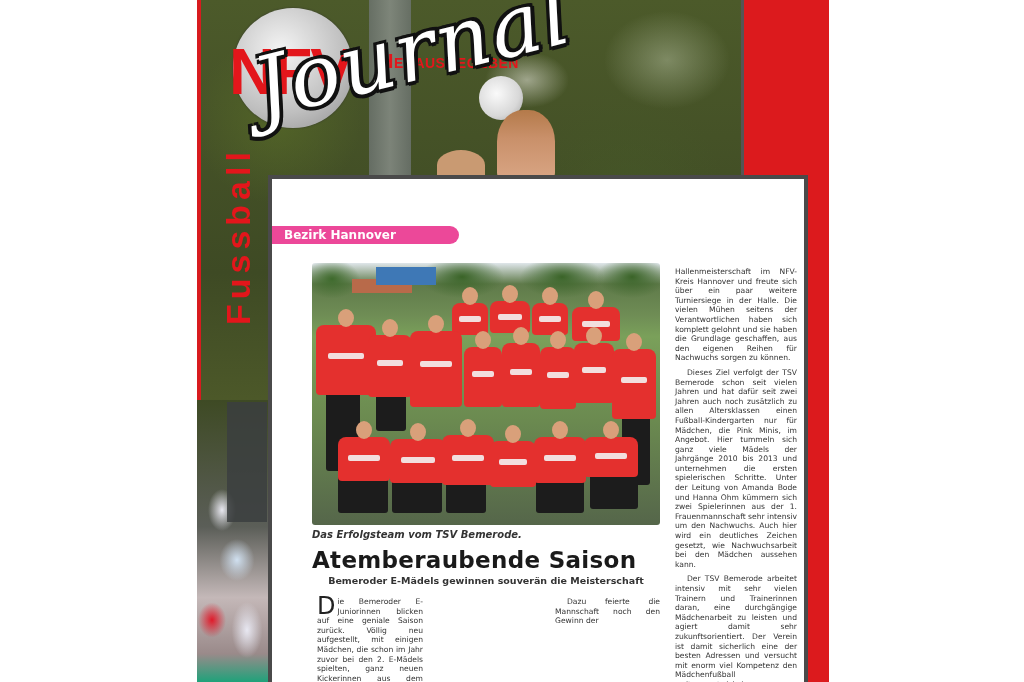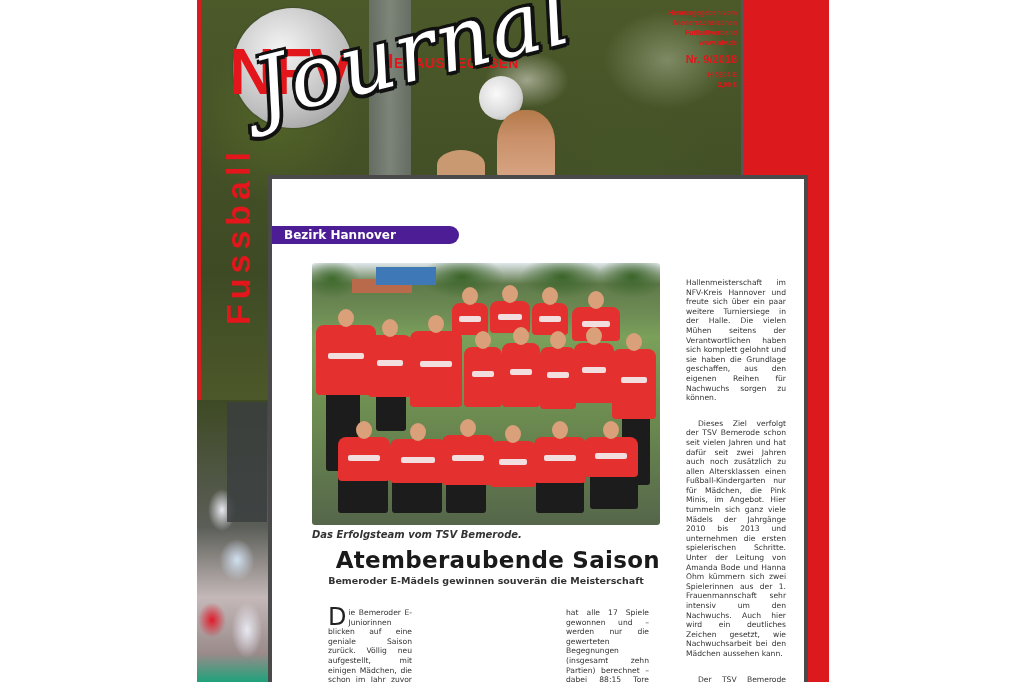--- a/index.html
+++ b/index.html
@@ -30,39 +30,39 @@
     text-shadow:-3px -3px 0 #111,3px -3px 0 #111,-3px 3px 0 #111,3px 3px 0 #111,0 4px 0 #111,4px 0 0 #111;letter-spacing:2px;}
   .fussball{position:absolute;left:22px;top:325px;transform:rotate(-90deg);transform-origin:left top;font-family:"Liberation Sans",sans-serif;font-weight:bold;font-size:34px;color:#e3161b;letter-spacing:5px;white-space:nowrap;}
   .head1{position:absolute;left:300px;top:110px;width:58px;height:70px;border-radius:45% 45% 10% 10%;background:linear-gradient(180deg,#b47a4a,#c9906a 40%,#d9a584);}
   .head2{position:absolute;left:240px;top:150px;width:48px;height:30px;border-radius:50% 50% 0 0;background:#c99a72;}
   .match-ball{position:absolute;left:282px;top:76px;width:44px;height:44px;border-radius:50%;background:radial-gradient(circle at 40% 40%,#fafafa,#d8d8d8 60%,#a0a0a0);}
   .imprint{position:absolute;left:444px;top:8px;width:96px;text-align:right;color:#e3161b;font-family:"Liberation Sans",sans-serif;font-size:7px;line-height:10px;font-weight:bold;}
   .imprint .issue{font-size:11px;line-height:16px;margin-top:3px;}
   .imprint .code{margin-top:3px;}
 
   .insert{position:absolute;left:268px;top:175px;width:540px;height:520px;background:#ffffff;border:4px solid #4a4a4a;box-sizing:border-box;}
-  .bezirk{position:absolute;left:0;top:47px;width:187px;height:18px;background:#4c1d95;border-radius:0 9px 9px 0;color:#fff;font-family:"DejaVu Sans",sans-serif;font-weight:bold;font-size:12px;line-height:18px;padding-left:12px;box-sizing:border-box;}
+  .bezirk{position:absolute;left:0;top:47px;width:187px;height:18px;background:#ec4899;border-radius:0 9px 9px 0;color:#fff;font-family:"DejaVu Sans",sans-serif;font-weight:bold;font-size:12px;line-height:18px;padding-left:12px;box-sizing:border-box;}
   .photo{position:absolute;left:40px;top:84px;width:348px;height:262px;border-radius:3px;overflow:hidden;
     background:linear-gradient(180deg,#dfe6ea 0%,#5f7a4a 8%,#6f8d55 20%,#7aa05a 28%,#6b8a50 60%,#55664a 100%);}
   .photo .bldg{position:absolute;left:64px;top:4px;width:60px;height:18px;background:#3e78b6;}
   .photo .bldg2{position:absolute;left:40px;top:16px;width:60px;height:14px;background:#b86a4a;}
   .photo .trees{position:absolute;left:0;top:0;width:348px;height:42px;background:
       radial-gradient(ellipse 40px 28px at 20px 16px,#3e6a2c,transparent 70%),
       radial-gradient(ellipse 60px 30px at 150px 14px,#3a6428,transparent 70%),
       radial-gradient(ellipse 60px 30px at 250px 14px,#3a6428,transparent 70%),
       radial-gradient(ellipse 50px 30px at 320px 14px,#3a6428,transparent 70%);}
   .kid{position:absolute;border-radius:8px 8px 4px 4px;background:#e4302e;}
   .kid::before{content:"";position:absolute;left:50%;top:-16px;width:16px;height:18px;margin-left:-8px;border-radius:50%;background:#d9a07a;}
   .kid::after{content:"";position:absolute;left:20%;top:40%;width:60%;height:6px;background:#f2dede;border-radius:2px;}
   .legs{position:absolute;background:#1c1c1c;border-radius:3px;}
   .caption{position:absolute;left:40px;top:350px;font-family:"DejaVu Sans",sans-serif;font-style:italic;font-weight:bold;font-size:10px;color:#333;}
-  .headline{position:absolute;left:40px;top:368px;width:348px;text-align:right;font-family:"DejaVu Sans",sans-serif;font-weight:bold;font-size:23px;color:#1a1a1a;letter-spacing:0.3px;}
+  .headline{position:absolute;left:40px;top:368px;width:348px;text-align:left;font-family:"DejaVu Sans",sans-serif;font-weight:bold;font-size:23px;color:#1a1a1a;letter-spacing:0.3px;}
   .subhead{position:absolute;left:40px;top:396px;width:348px;text-align:center;font-family:"DejaVu Sans",sans-serif;font-weight:bold;font-size:9.5px;color:#333;}
   .col{position:absolute;font-family:"DejaVu Sans",sans-serif;font-size:7.6px;line-height:9.6px;color:#333;text-align:justify;hyphens:manual;}
-  .col p{margin:16px;}
+  .col p{margin:5px;}
   .col p.indent{text-indent:12px;}
   .dropcap{float:left;font-size:24px;line-height:19px;padding-right:2px;color:#222;}
   .c1{left:40px;top:413px;width:116px;}
   .c2{left:159px;top:413px;width:115px;}
   .c3{left:278px;top:413px;width:115px;}
   .c4{left:398px;top:83px;width:132px;}
 </style>
 </head>
 <body>
 
@@ -73,29 +73,20 @@
   <div class="tower"></div>
   <div class="match-ball"></div>
   <div class="head2"></div>
   <div class="head1"></div>
   <div class="ball"></div>
   <div class="nfv">NFV</div>
   <div class="niedersachsen">Herausgegeben</div>
   <div class="journal">Journal</div>
   <div class="fussball">Fussball</div>
   <div class="red-band"></div>
-  <div class="imprint">
-    <div>Herausgegeben vom</div>
-    <div>Niedersächsischen</div>
-    <div>Fußballverband</div>
-    <div>www.nfv.de</div>
-    <div class="issue">Nr. 9/2018</div>
-    <div class="code">H 5304 E</div>
-    <div>3,00 €</div>
-  </div>
 </div>
 
 <div class="insert">
   <div class="bezirk">Bezirk Hannover</div>
 
   <div class="photo">
     <div class="trees"></div>
     <div class="bldg2"></div>
     <div class="bldg"></div>
 
@@ -130,21 +121,20 @@
   </div>
 
   <div class="caption">Das Erfolgsteam vom TSV Bemerode.</div>
   <div class="headline">Atemberaubende Saison</div>
   <div class="subhead">Bemeroder E-Mädels gewinnen souverän die Meisterschaft</div>
 
   <div class="col c1">
     <p><span class="dropcap">D</span><span>ie Bemeroder E-Juniorinnen blicken auf eine geniale Saison zurück. Völlig neu aufgestellt, mit einigen Mädchen, die schon im Jahr zuvor bei den 2. E-Mädels spielten, ganz neuen Kickerinnen aus dem eigenen Stadtteil und mit Spielerinnen, die aus den „Pink Minis“ hochrutsch-</span></p>
   </div>
   <div class="col c3">
-    <p>hat alle 17 Spiele gewonnen und – werden nur die gewerteten Begegnungen (insgesamt zehn Partien) berechnet – dabei 88:15 Tore erzielt. Welch eine großartige Meisterschaft!</p>
     <p class="indent">Dazu feierte die Mannschaft noch den Gewinn der</p>
   </div>
   <div class="col c4">
     <p>Hallenmeisterschaft im NFV-Kreis Hannover und freute sich über ein paar weitere Turniersiege in der Halle. Die vielen Mühen seitens der Verantwortlichen haben sich komplett gelohnt und sie haben die Grundlage geschaffen, aus den eigenen Reihen für Nachwuchs sorgen zu können.</p>
     <p class="indent">Dieses Ziel verfolgt der TSV Bemerode schon seit vielen Jahren und hat dafür seit zwei Jahren auch noch zusätzlich zu allen Altersklassen einen Fußball-Kindergarten nur für Mädchen, die Pink Minis, im Angebot. Hier tummeln sich ganz viele Mädels der Jahrgänge 2010 bis 2013 und unternehmen die ersten spielerischen Schritte. Unter der Leitung von Amanda Bode und Hanna Ohm kümmern sich zwei Spielerinnen aus der 1. Frauenmannschaft sehr intensiv um den Nachwuchs. Auch hier wird ein deutliches Zeichen gesetzt, wie Nachwuchsarbeit bei den Mädchen aussehen kann.</p>
     <p class="indent">Der TSV Bemerode arbeitet intensiv mit sehr vielen Trainern und Trainerinnen daran, eine durchgängige Mädchenarbeit zu leisten und agiert damit sehr zukunftsorientiert. Der Verein ist damit sicherlich eine der besten Adressen und versucht mit enorm viel Kompetenz den Mädchenfußball weiterzuentwickeln.</p>
   </div>
 
 </div>
 

